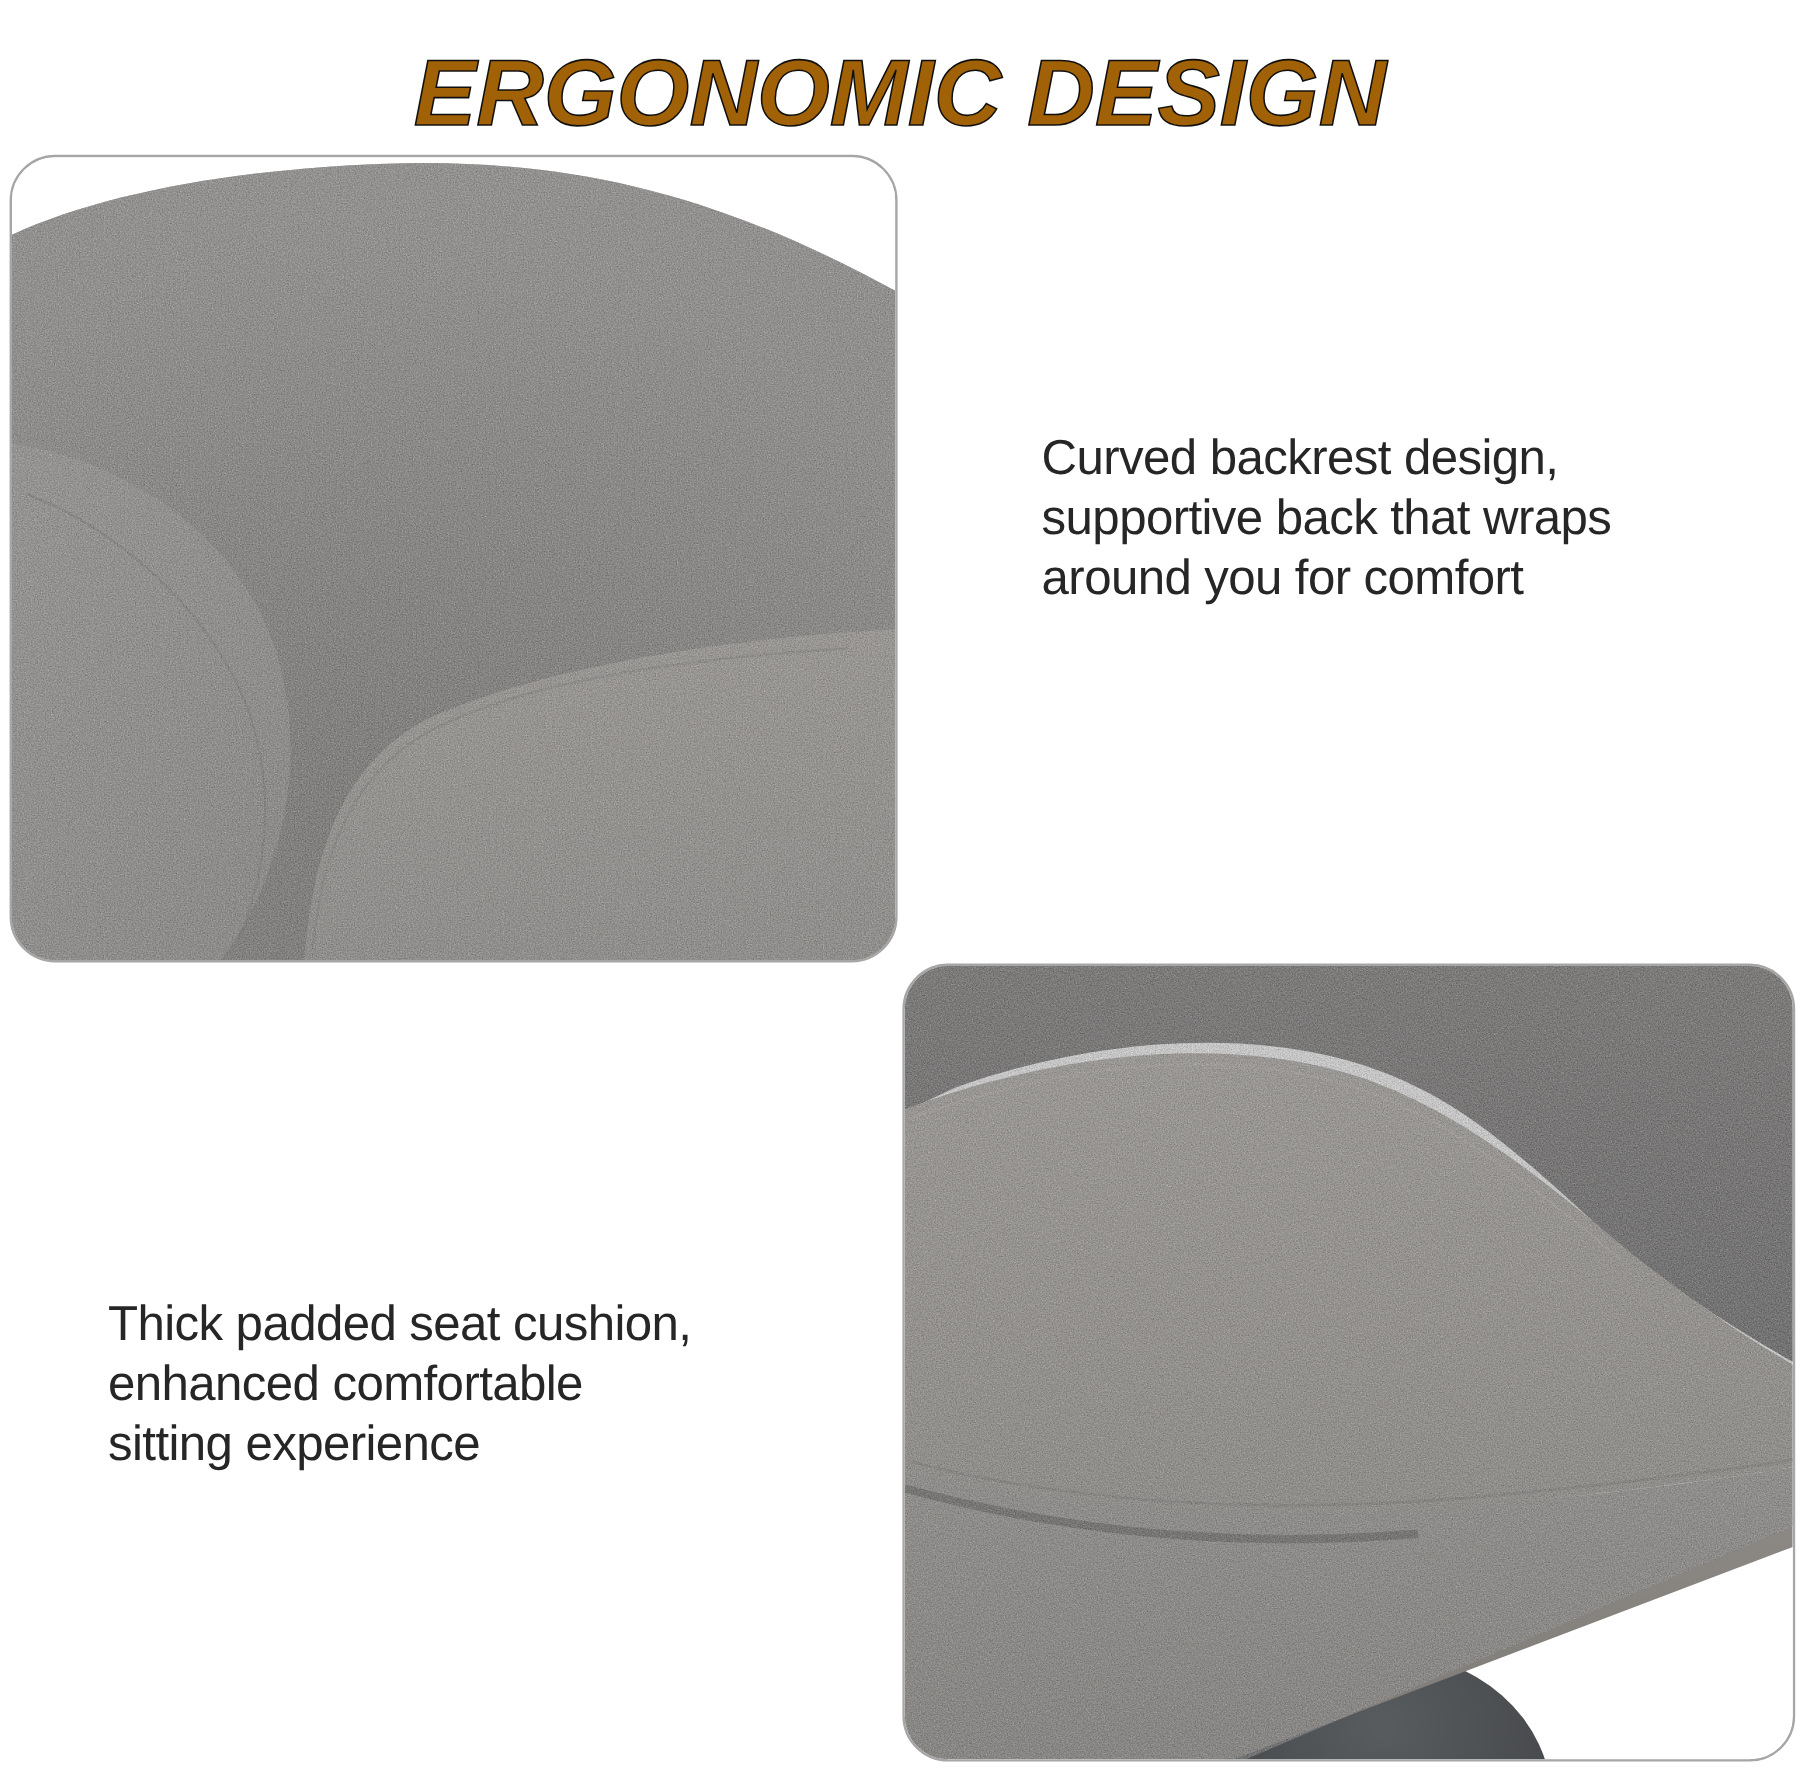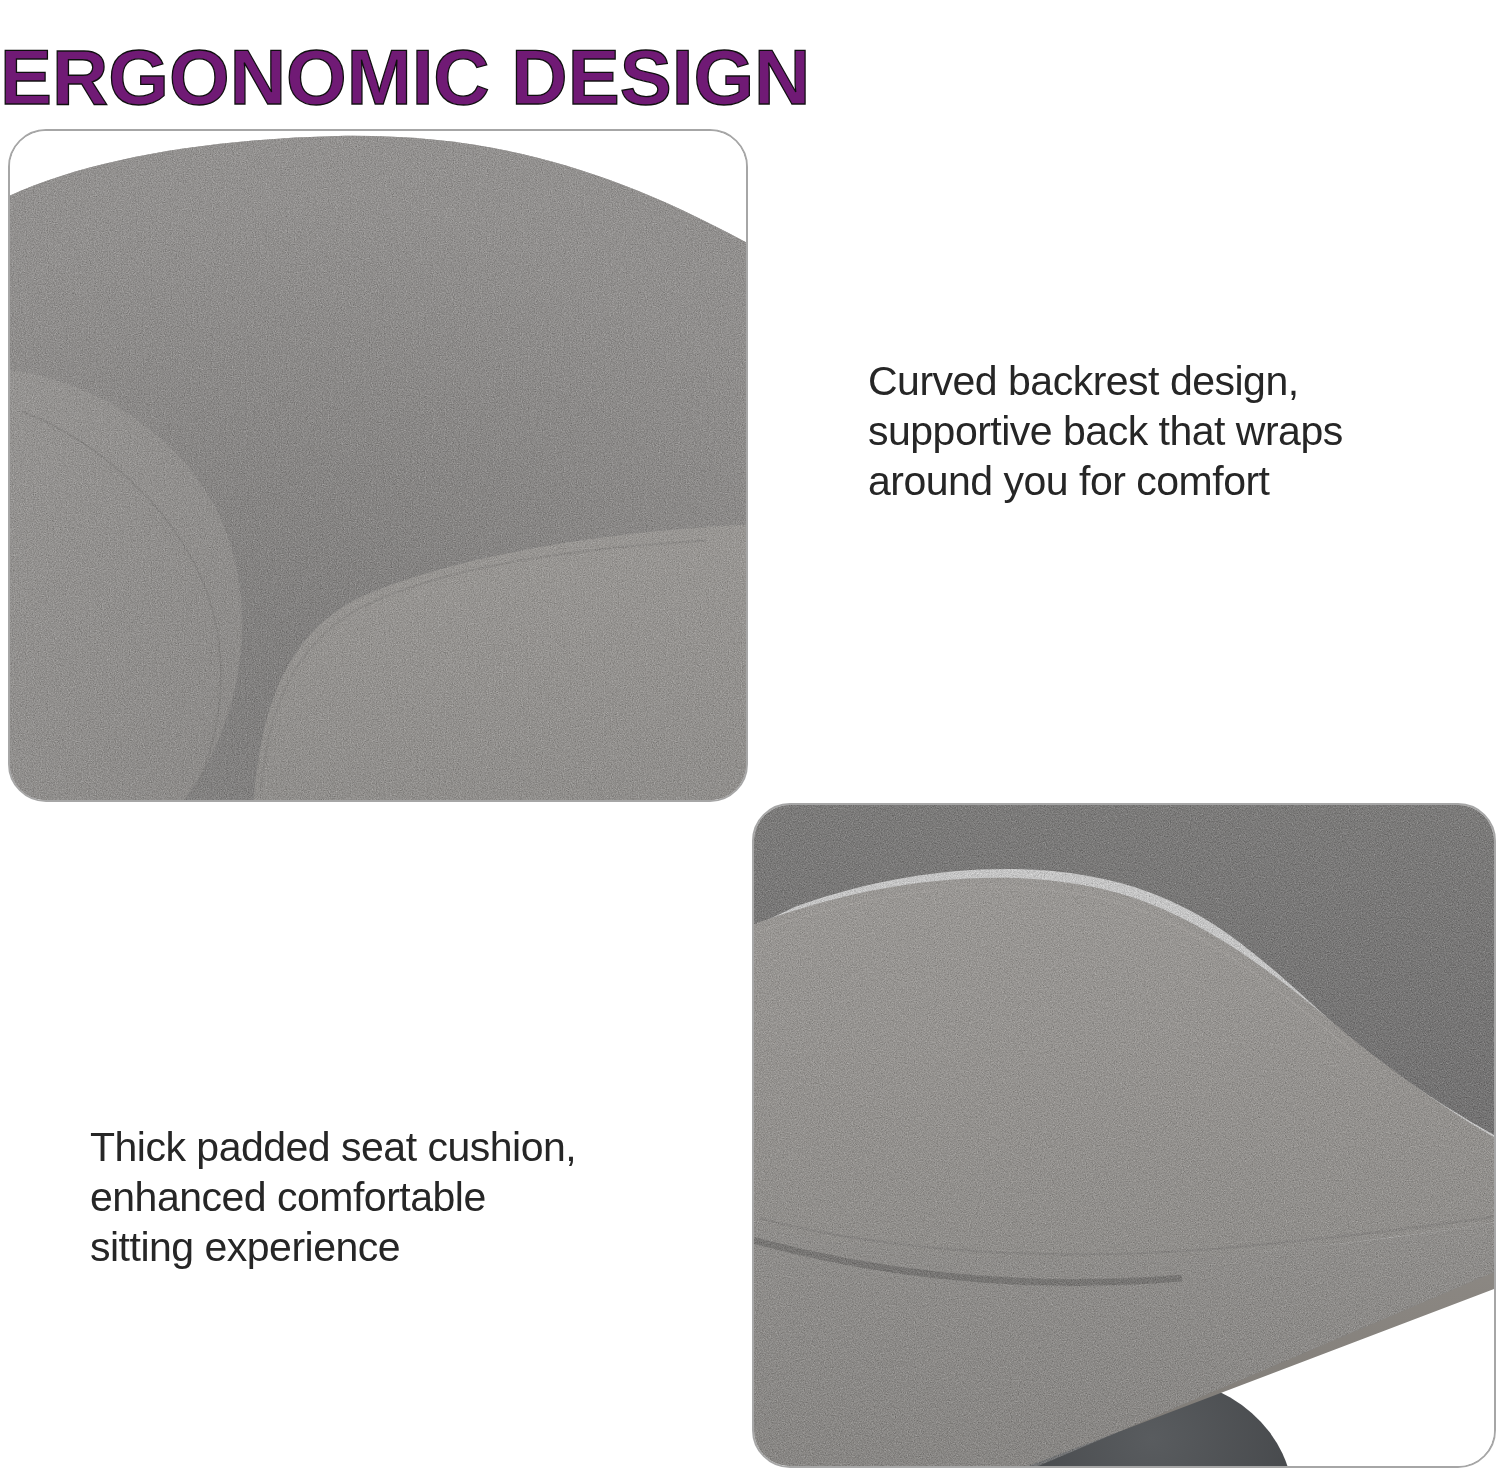--- a/index.html
+++ b/index.html
@@ -1,30 +1,30 @@
 <!DOCTYPE html>
 <html><head>
 <meta charset="utf-8">
 <style>
   html,body{margin:0;padding:0;background:#ffffff;}
   #canvas{
     position:relative;width:1500px;height:1476px;background:#ffffff;
     overflow:hidden;font-family:"Liberation Sans",sans-serif;
   }
   .title{
-    position:absolute;left:0;right:0;top:-14px;
-    font-size:78px;line-height:1;font-weight:bold;color:#701a75;
-    letter-spacing:0px;-webkit-text-stroke:1.3px #0f0f0f;white-space:nowrap;
+    position:absolute;left:0;right:0;top:-14px;text-align:center;
+    font-size:78px;line-height:1;font-weight:bold;color:#a16207;
+    letter-spacing:0px;-webkit-text-stroke:1.3px #0f0f0f;white-space:nowrap;font-style:italic;
   }
   .feature-text{
     position:absolute;width:580px;text-align:left;color:#262626;
     font-size:41px;line-height:50px;letter-spacing:-0.5px;white-space:pre-line;
   }
   #feature-backrest{left:868px;top:356px;}
-  #feature-cushion{left:90px;top:1122px;}
+  #feature-cushion{left:90px;top:1078px;}
   .photo{
     position:absolute;border:2px solid #a6a6a6;border-radius:38px;
     overflow:hidden;box-sizing:border-box;background:#ffffff;
   }
   #photo-backrest{left:8px;top:129px;width:740px;height:673px;}
   #photo-cushion{left:752px;top:803px;width:744px;height:665px;}
   .photo svg{display:block;width:100%;height:100%;}
 </style>
 </head>
 <body>

